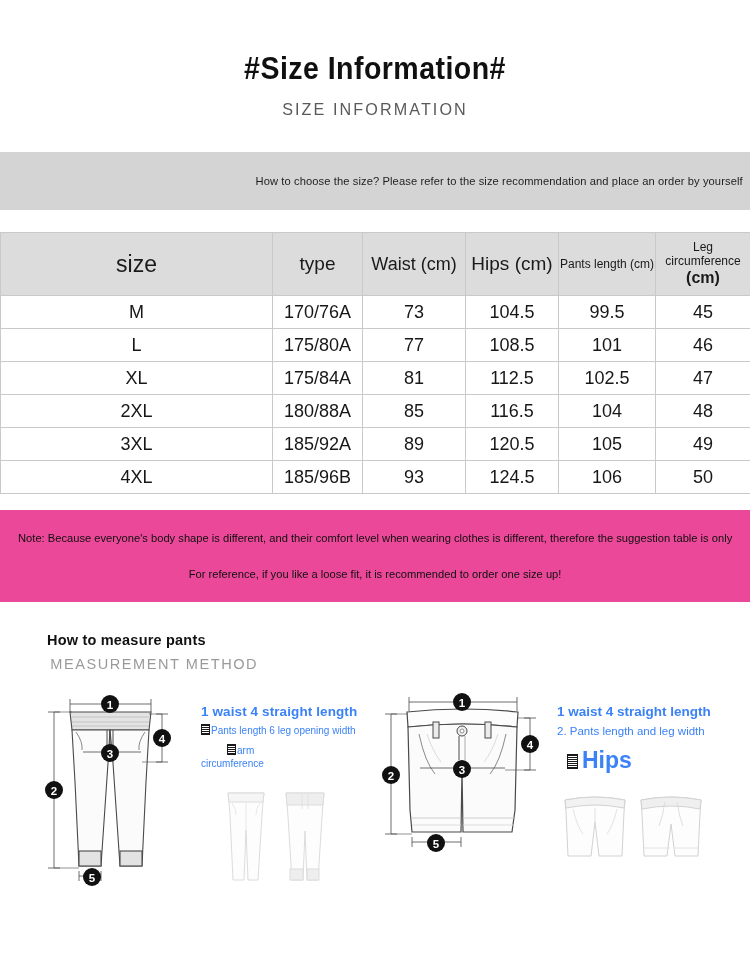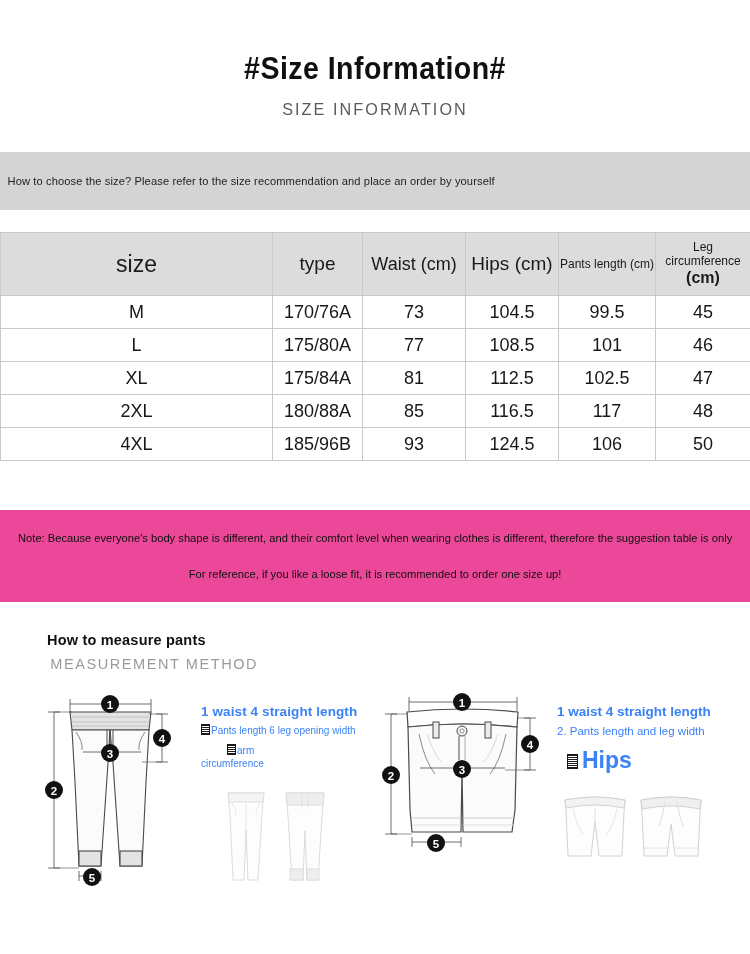--- a/index.html
+++ b/index.html
@@ -42,21 +42,21 @@
   
   .advice-band {
     position: absolute;
     top: 152px;
     left: 0;
     width: 750px;
     height: 58px;
     background: #d4d4d4;
     display: flex;
     align-items: center;
-    justify-content: flex-start;
+    justify-content: flex-end;
   }
   .advice-text {
     font-size: 11.5px;
     color: #1e1e1e;
     letter-spacing: 0.1px;
     transform: scaleX(0.97);
   }
 
   
   .size-table-wrap {
@@ -286,22 +286,30 @@
         <td>81</td>
         <td>112.5</td>
         <td>102.5</td>
         <td>47</td>
       </tr>
       <tr>
         <td class="c-size">2XL</td>
         <td class="c-type">180/88A</td>
         <td>85</td>
         <td>116.5</td>
-        <td>117</td>
+        <td>104</td>
         <td>48</td>
+      </tr>
+      <tr>
+        <td class="c-size">3XL</td>
+        <td class="c-type">185/92A</td>
+        <td>89</td>
+        <td>120.5</td>
+        <td>105</td>
+        <td>49</td>
       </tr>
       <tr>
         <td class="c-size">4XL</td>
         <td class="c-type">185/96B</td>
         <td>93</td>
         <td>124.5</td>
         <td>106</td>
         <td>50</td>
       </tr>
     </tbody>

